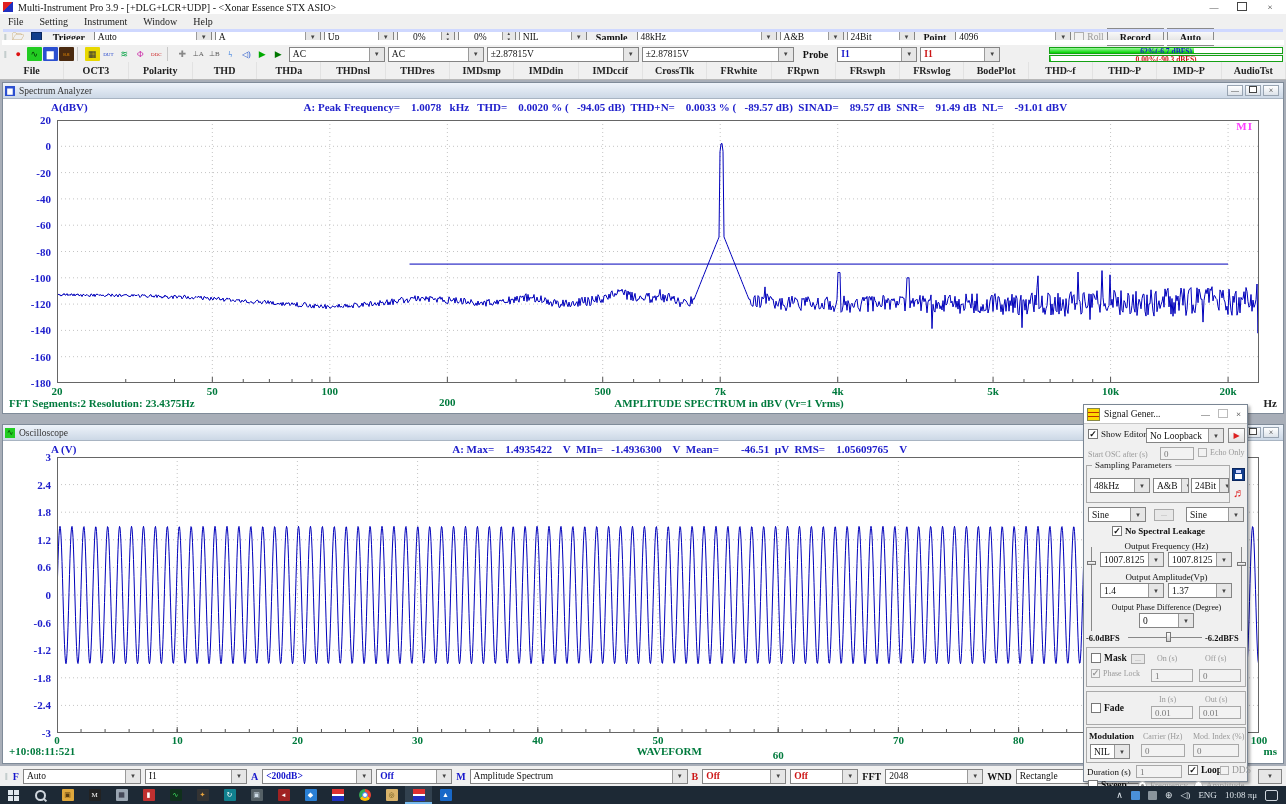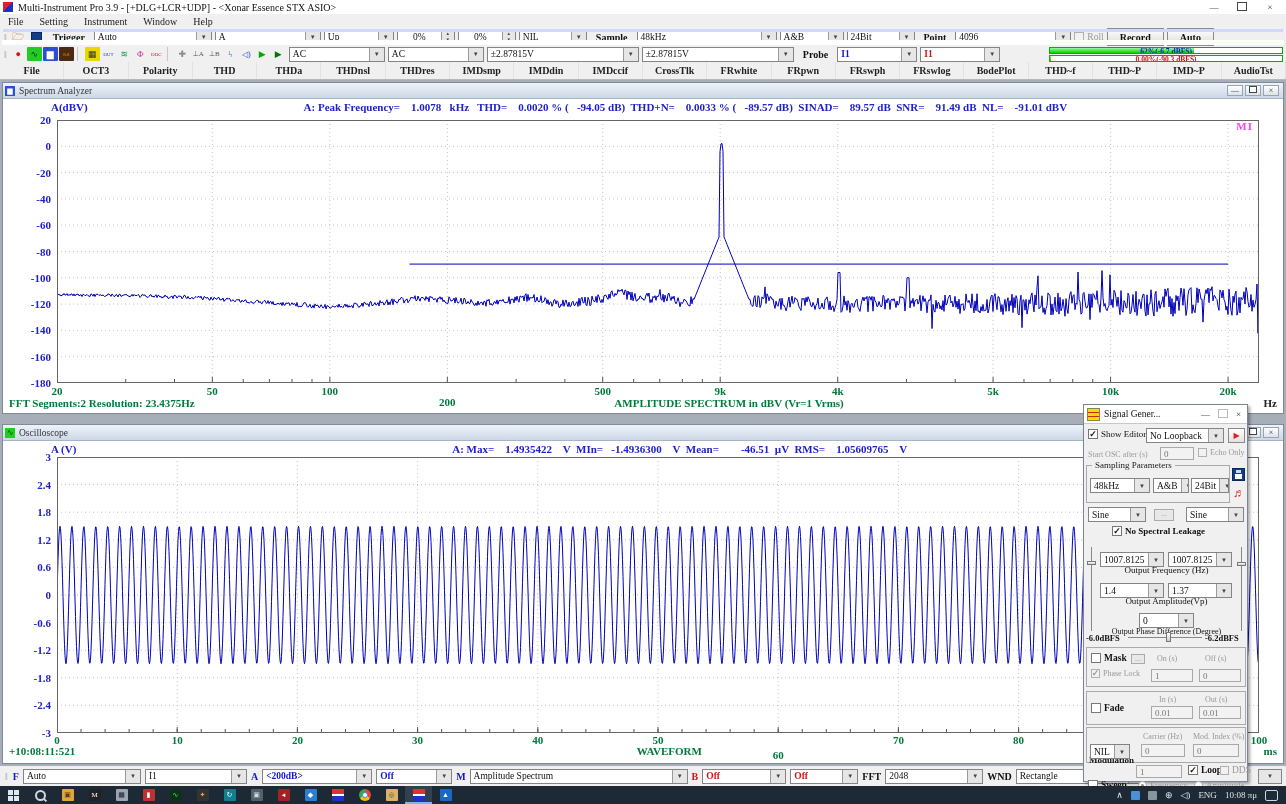--- a/index.html
+++ b/index.html
@@ -83,21 +83,21 @@
   .ttile{width:9px;height:9px;border-radius:1px;}
   .bubble{width:11px;height:9px;border:1px solid #cfd6dd;border-radius:2px;}
   
   .sg{position:absolute;left:1083px;top:404px;width:165px;height:378px;background:#f0f0f0;border:1px solid #7a8694;box-shadow:2px 2px 3px rgba(0,0,0,.35);box-sizing:border-box;font-size:9px;z-index:50;}
   .sg-title{position:absolute;top:0;left:0;right:0;height:18px;background:#fff;display:flex;align-items:center;gap:4px;padding:0 3px;font-size:9.5px;border-bottom:1px solid #c8c8c8;}
   .sg-ico{width:11px;height:11px;background:repeating-linear-gradient(0deg,#ffd800 0 3px,#c03000 3px 4px),#ffd800;border:1px solid #884;flex:none;}
   .sg-btns{margin-left:auto;display:flex;gap:8px;align-items:center;font-size:9px;color:#333;padding-right:3px;}
   .sg .abs{position:absolute;}
   .tb{position:absolute;background:#f2f2f2;border:1px solid #a8a8a8;color:#777;font-size:9px;height:13px;line-height:12px;padding:0 3px;box-sizing:border-box;}
   .glab{position:absolute;color:#999;font-size:8px;white-space:nowrap;}
-  .klab{position:absolute;color:#111;font-size:9px;white-space:nowrap;margin-top:24px;}
+  .klab{position:absolute;color:#111;font-size:9px;white-space:nowrap;}
   .grp{position:absolute;border:1px solid #aaa;box-sizing:border-box;}
   .grp-leg{position:absolute;top:-6px;left:5px;background:#f0f0f0;padding:0 3px;font-size:9px;color:#222;white-space:nowrap;}
   .play{position:absolute;background:linear-gradient(#fff,#e2e2e2);border:1px solid #888;color:#dd2222;font-size:8px;display:flex;align-items:center;justify-content:center;box-sizing:border-box;}
   .smbtn{position:absolute;background:#e8e8e8;border:1px solid #aaa;color:#999;font-size:8px;line-height:8px;text-align:center;box-sizing:border-box;}
   .floppy{position:absolute;width:13px;height:13px;background:#123d8c;border:1px solid #0a265c;box-sizing:border-box;}
   .floppy i{position:absolute;bottom:1px;left:2px;right:2px;height:5px;background:#fff;}
   .floppy b{position:absolute;top:1px;left:3px;right:3px;height:3px;background:#cfd8ff;}
   .notes{position:absolute;color:#d22;font-size:12px;line-height:12px;}
   .vslider{position:absolute;width:9px;}
   .vs-track{position:absolute;left:4px;top:0;bottom:0;width:1px;background:#888;}
@@ -393,21 +393,21 @@
           <rect x="0.5" y="0.5" width="1201" height="262" fill="none" stroke="#666" stroke-width="1"></rect>
         </svg>
       <span class="milogo" style="right:6px;top:0">MI</span>
     </div>
     <div class="xticks" id="specX" style="left:54px;top:302px;width:1202px;height:12px">
         <span class="xtick" style="left: 0px; top: 0px;">20</span>
         <span class="xtick" style="left: 155.341px; top: 0px;">50</span>
         <span class="xtick" style="left: 272.852px; top: 0px;">100</span>
         <span class="xtick" style="left: 390.364px; top: 11px;">200</span>
         <span class="xtick" style="left: 545.705px; top: 0px;">500</span>
-        <span class="xtick" style="left: 663.216px; top: 0px;">9k</span>
+        <span class="xtick" style="left: 663.216px; top: 0px;">7k</span>
         <span class="xtick" style="left: 780.727px; top: 0px;">4k</span>
         <span class="xtick" style="left: 936.068px; top: 0px;">5k</span>
         <span class="xtick" style="left: 1053.58px; top: 0px;">10k</span>
         <span class="xtick" style="left: 1171.09px; top: 0px;">20k</span>
       </div>
     <div class="inforow" style="top:314px;padding:0 6px">
       <span>FFT Segments:2   Resolution: 23.4375Hz</span>
       <span class="mid">AMPLITUDE SPECTRUM in dBV (Vr=1 Vrms)</span>
       <span class="unit-dark">Hz</span>
     </div>

